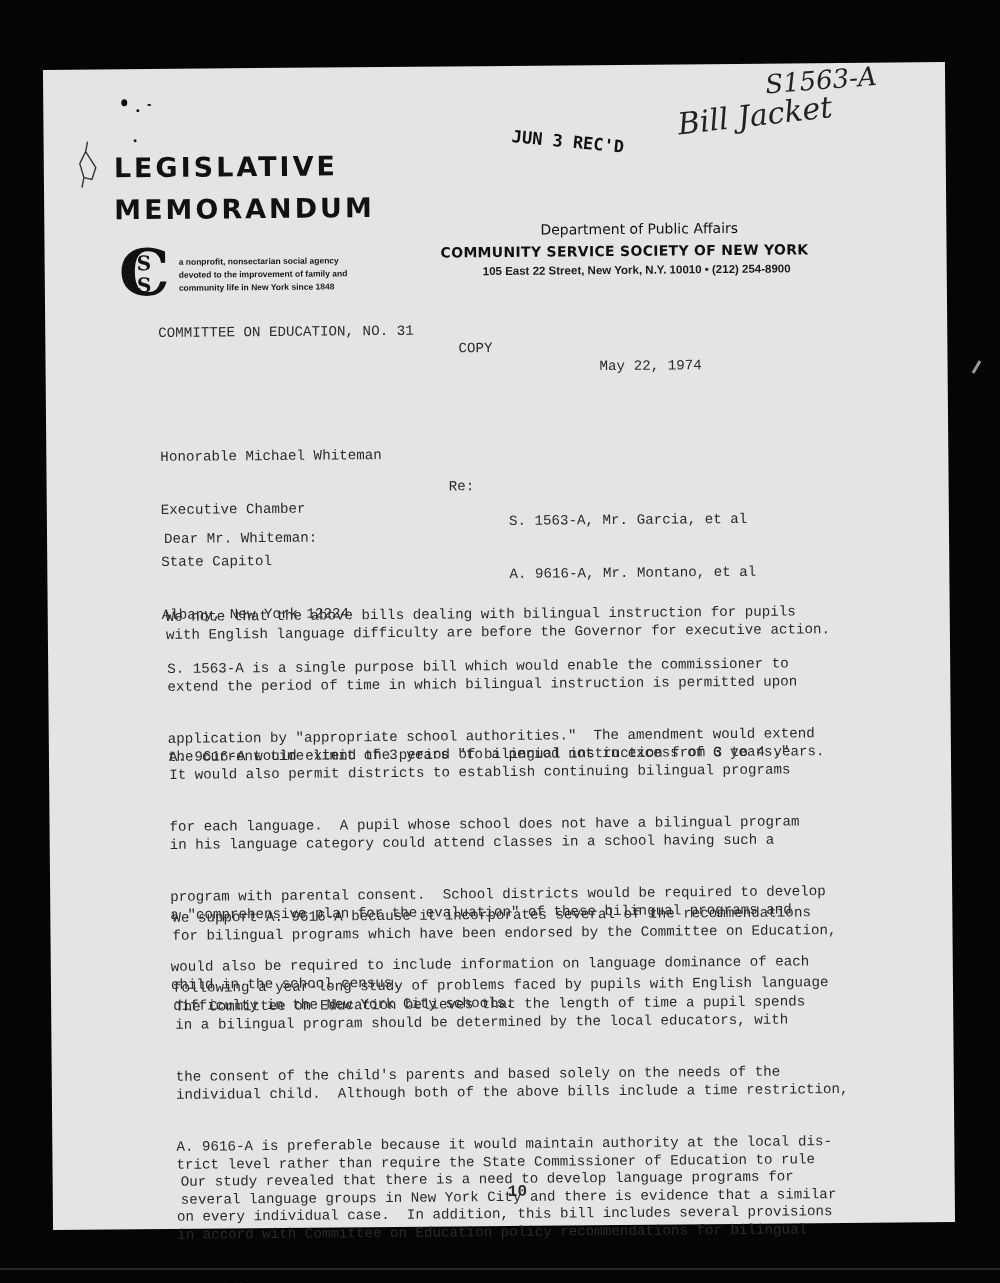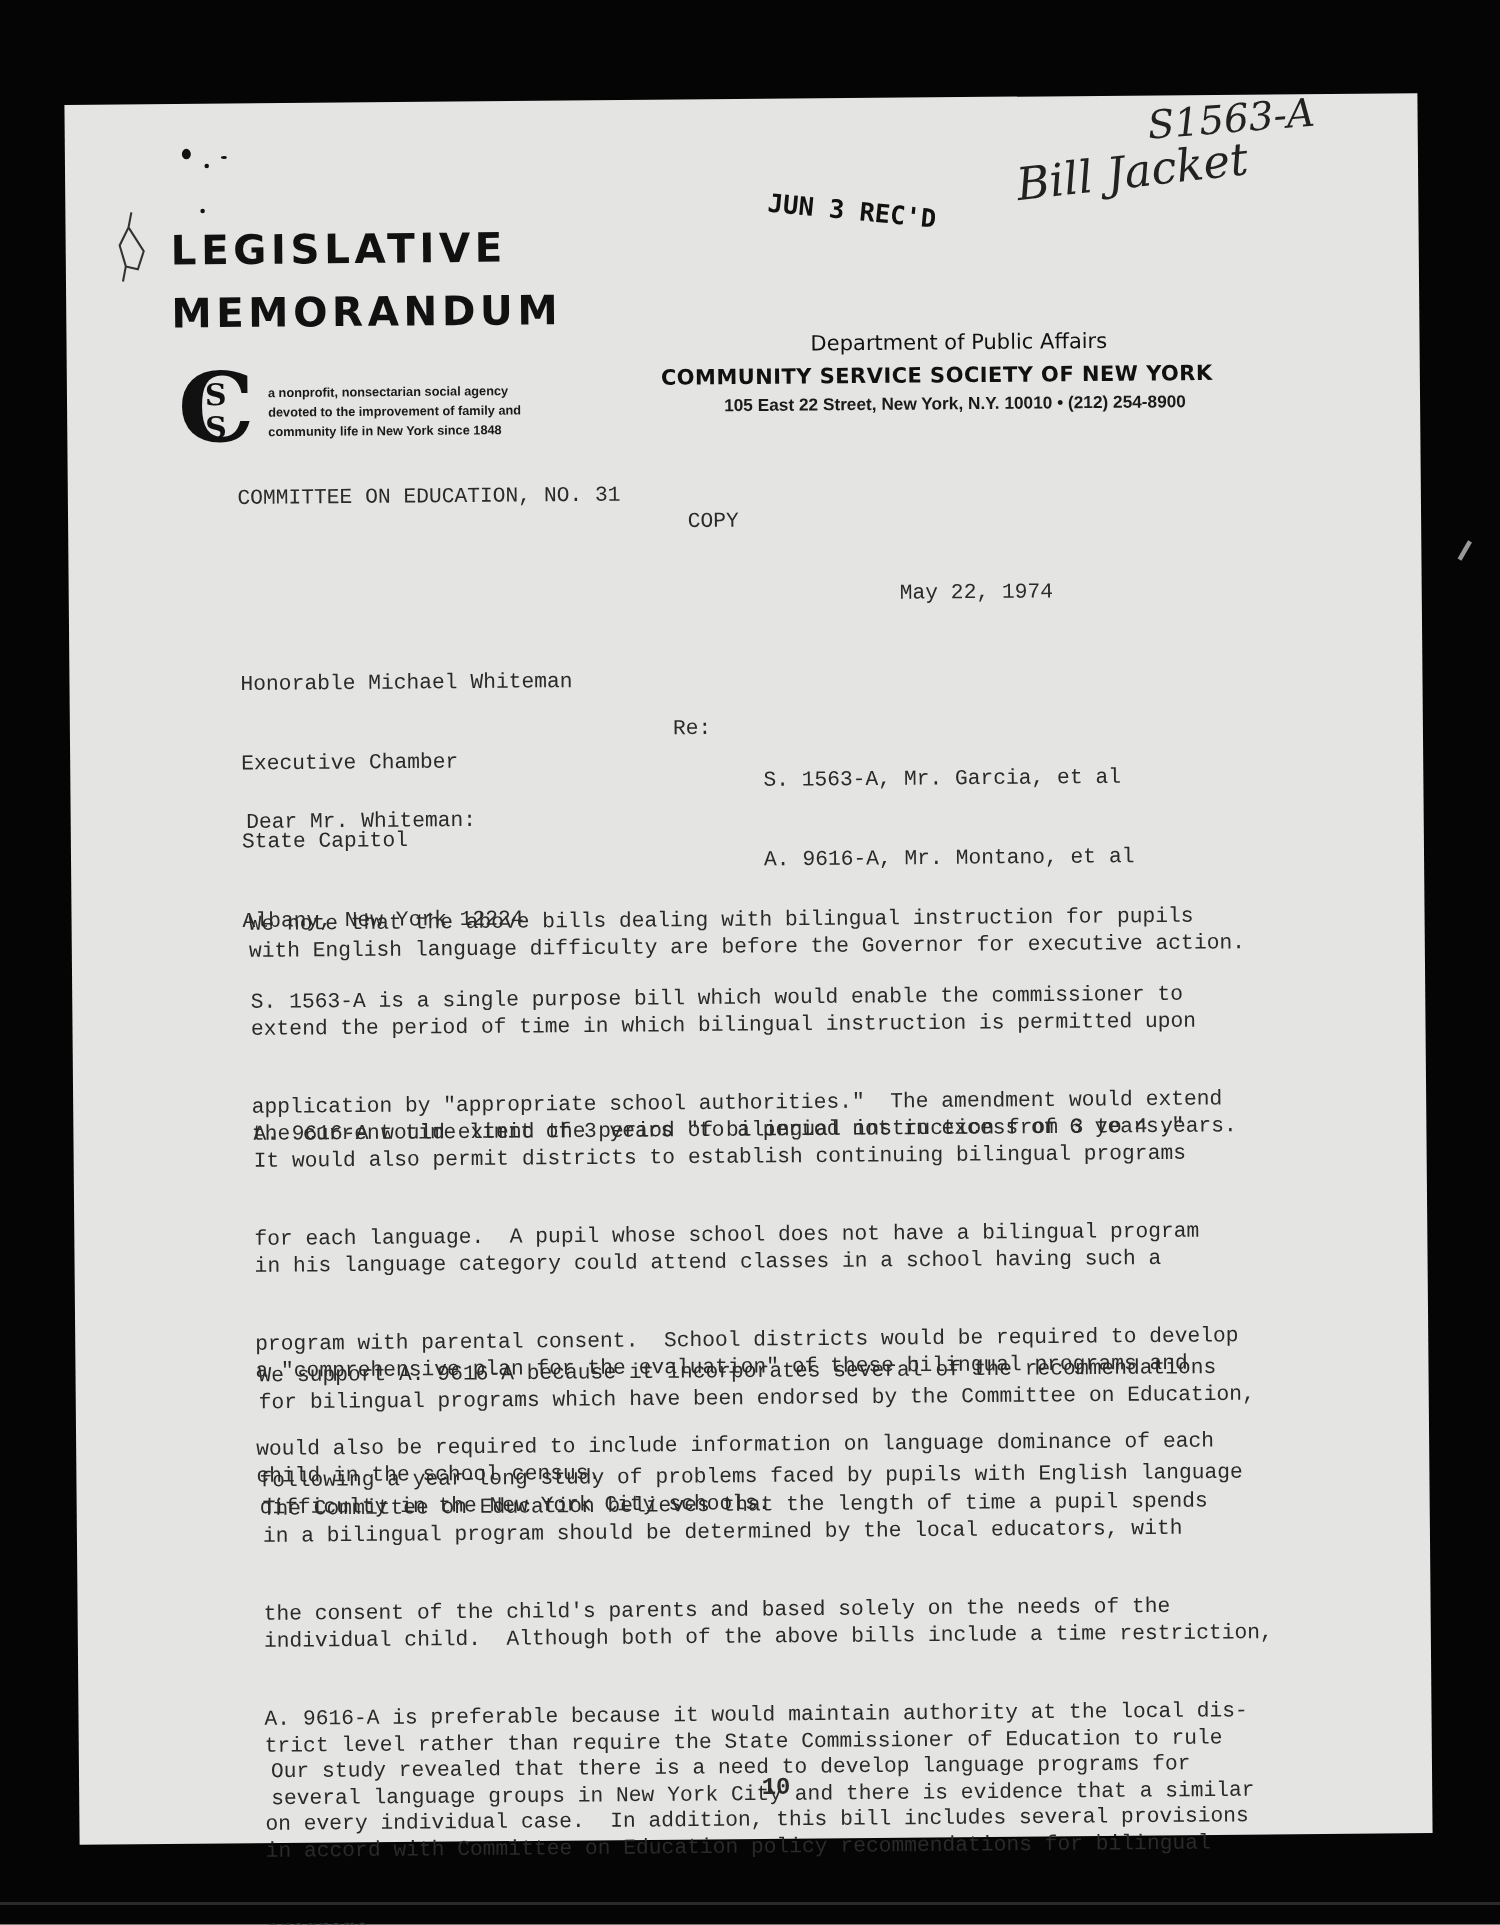--- a/index.html
+++ b/index.html
@@ -69,36 +69,36 @@
   <div class="abs stamp" style="left:468px;top:66px;">JUN 3  REC'D</div>
   <div class="abs hand" style="left:722px;top:2px;font-size:26px;transform:rotate(-4deg);">S1563-A</div>
   <div class="abs hand" style="left:634px;top:34px;font-size:30px;transform:rotate(-6deg);">Bill Jacket</div>
 
   <div class="abs dept" style="left:496px;top:156px;">Department of Public Affairs</div>
   <div class="abs org" style="left:396px;top:178px;">COMMUNITY SERVICE SOCIETY OF NEW YORK</div>
   <div class="abs addr" style="left:438px;top:199px;">105 East 22 Street, New York, N.Y. 10010  •  (212) 254-8900</div>
 
   <div class="abs type" style="left:113px;top:256px;">COMMITTEE ON EDUCATION, NO. 31</div>
   <div class="abs type" style="left:413px;top:274px;">COPY</div>
-  <div class="abs type" style="left:554px;top:323px;">May 22, 1974</div>
+  <div class="abs type" style="left:554px;top:293px;">May 22, 1974</div>
 
   <div class="abs type" style="left:114px;top:345px;">
     <div>Honorable Michael Whiteman</div>
     <div>Executive Chamber</div>
     <div>State Capitol</div>
     <div>Albany, New York 12224</div>
   </div>
 
   <div class="abs type" style="left:402px;top:412px;">Re:</div>
   <div class="abs type" style="left:462px;top:412px;">
     <div>S. 1563-A, Mr. Garcia, et al</div>
     <div>A. 9616-A, Mr. Montano, et al</div>
   </div>
 
-  <div class="abs type" style="left:117px;top:472px;">Dear Mr. Whiteman:</div>
+  <div class="abs type" style="left:117px;top:462px;">Dear Mr. Whiteman:</div>
 
   <div class="abs type para" style="left:118px;top:505px;">
     <p>We note that the above bills dealing with bilingual instruction for pupils</p><p>with English language difficulty are before the Governor for executive action.</p>
   </div>
   <div class="abs type para" style="left:119px;top:557px;">
     <p>S. 1563-A is a single purpose bill which would enable the commissioner to</p><p>extend the period of time in which bilingual instruction is permitted upon</p>
     <p>application by "appropriate school authorities."  The amendment would extend</p><p>the current time limit of 3 years "to a period not in excess of 6 years."</p>
   </div>
   <div class="abs type para" style="left:120px;top:645px;">
     <p>A. 9616-A would extend the period of bilingual instruction from 3 to 4 years.</p><p>It would also permit districts to establish continuing bilingual programs</p>

